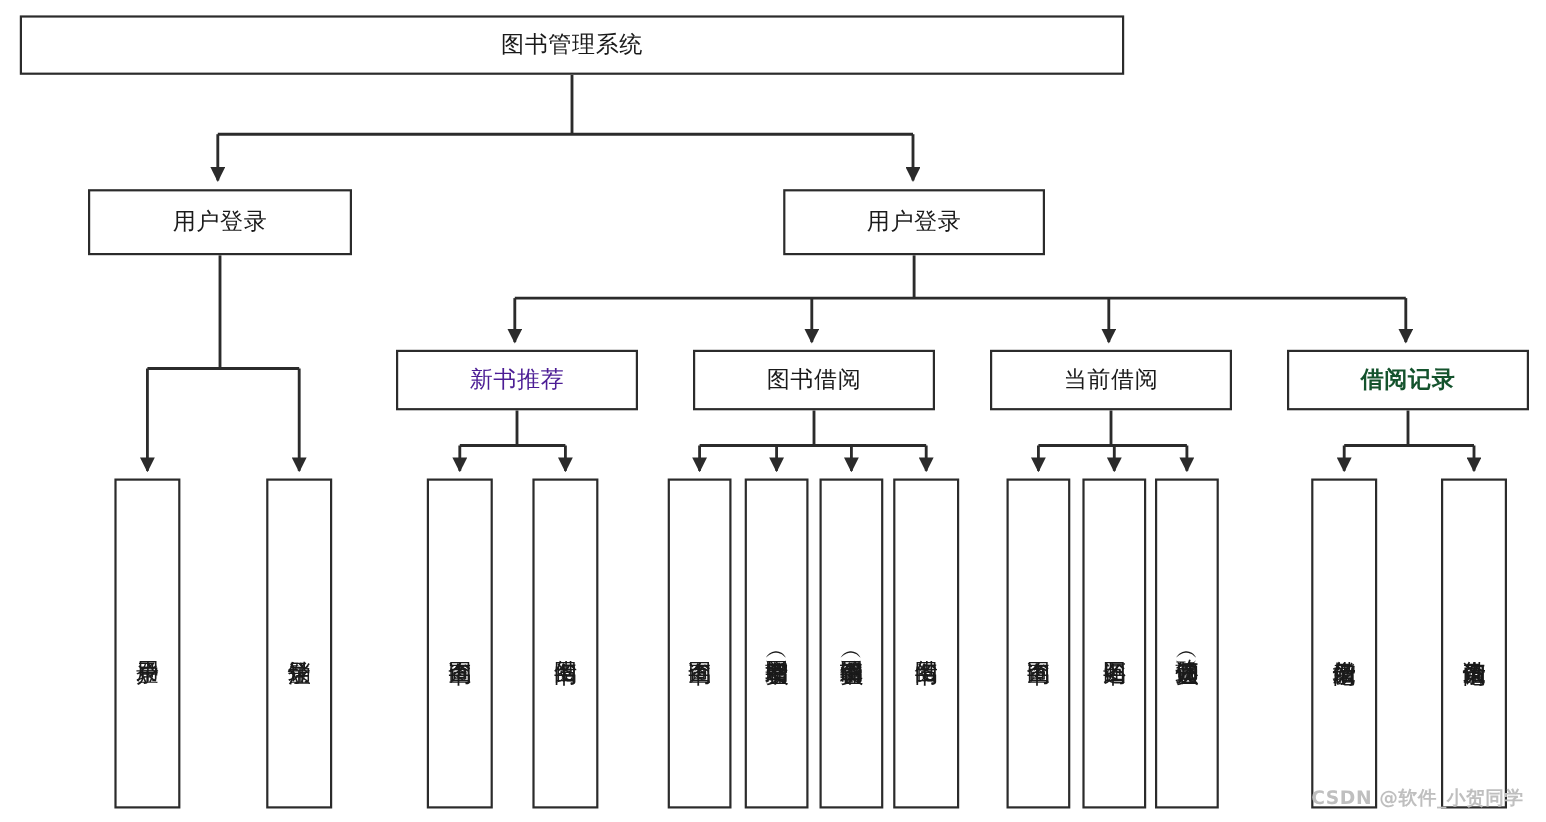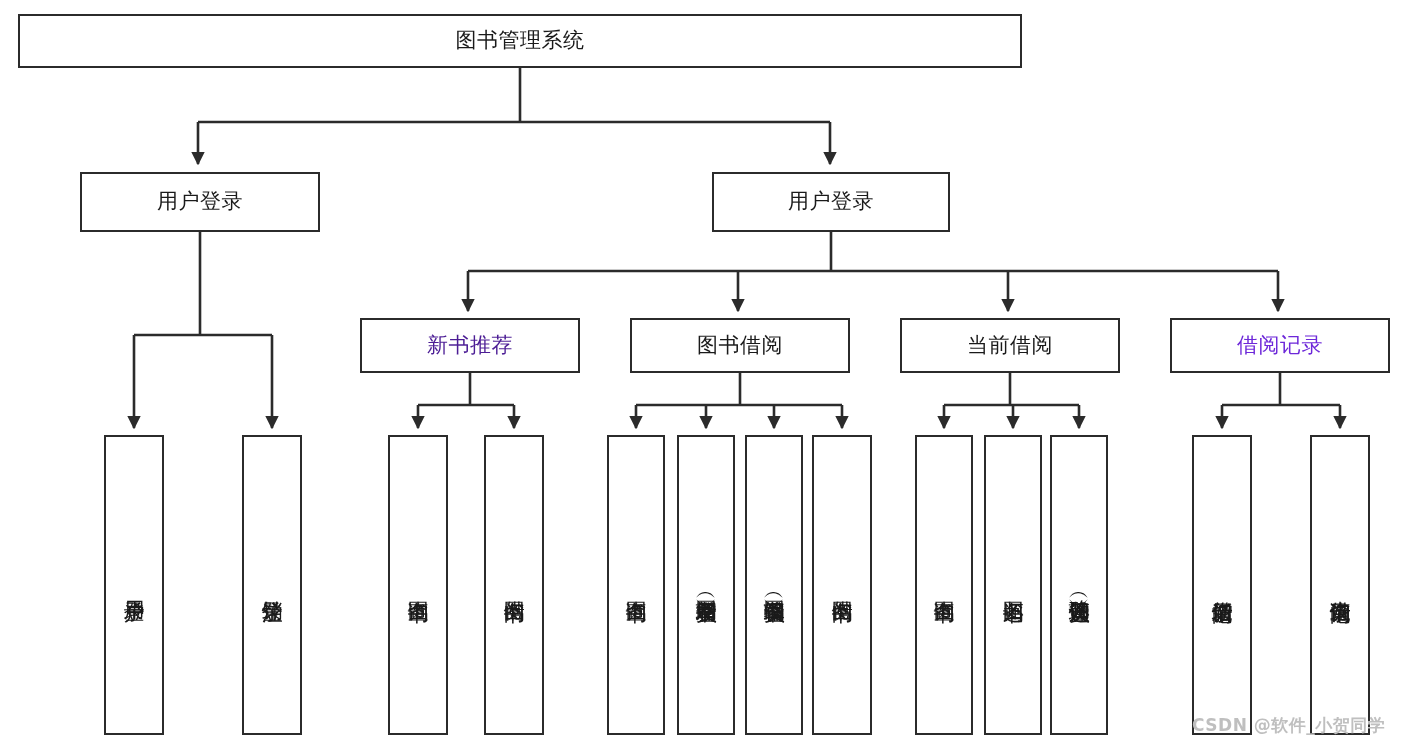--- a/index.html
+++ b/index.html
@@ -124,21 +124,21 @@
   </svg>
 
   <div class="node node-h" style="left: 18px; top: 14px; width: 1004px; height: 54px; border-color: rgb(43, 43, 43); background: rgb(255, 255, 255); color: rgb(26, 26, 26);">图书管理系统</div>
 
   <div class="node node-h" style="left: 80px; top: 172px; width: 240px; height: 60px; border-color: rgb(43, 43, 43); background: rgb(255, 255, 255); color: rgb(26, 26, 26);">用户登录</div>
   <div class="node node-h" style="left: 712px; top: 172px; width: 238px; height: 60px; border-color: rgb(43, 43, 43); background: rgb(255, 255, 255); color: rgb(26, 26, 26);">用户登录</div>
 
   <div class="node node-h" style="left: 360px; top: 318px; width: 220px; height: 55px; border-color: rgb(43, 43, 43); background: rgb(255, 255, 255); color: #4c1d95;">新书推荐</div>
   <div class="node node-h" style="left: 630px; top: 318px; width: 220px; height: 55px; border-color: rgb(43, 43, 43); background: rgb(255, 255, 255); color: rgb(26, 26, 26);">图书借阅</div>
   <div class="node node-h" style="left: 900px; top: 318px; width: 220px; height: 55px; border-color: rgb(43, 43, 43); background: rgb(255, 255, 255); color: rgb(26, 26, 26);">当前借阅</div>
-  <div class="node node-h" style="left: 1170px; top: 318px; width: 220px; height: 55px; border-color: rgb(43, 43, 43); background: rgb(255, 255, 255); color: #6d28d9;">借阅记录</div>
+  <div class="node node-h" style="left: 1170px; top: 318px; width: 220px; height: 55px; border-color: rgb(43, 43, 43); background: rgb(255, 255, 255); color: #14532d; font-weight: bold;">借阅记录</div>
 
   <div class="node node-v" style="left: 104px; top: 435px; width: 60px; height: 300px; border-color: rgb(43, 43, 43); background: rgb(255, 255, 255); color: rgb(26, 26, 26);">
       <span class="vlabel">用户登录</span>
     </div>
   <div class="node node-v" style="left: 242px; top: 435px; width: 60px; height: 300px; border-color: rgb(43, 43, 43); background: rgb(255, 255, 255); color: rgb(26, 26, 26);">
       <span class="vlabel">注销登录</span>
     </div>
   <div class="node node-v" style="left: 388px; top: 435px; width: 60px; height: 300px; border-color: rgb(43, 43, 43); background: rgb(255, 255, 255); color: rgb(26, 26, 26);">
       <span class="vlabel">查询图书</span>
     </div>

